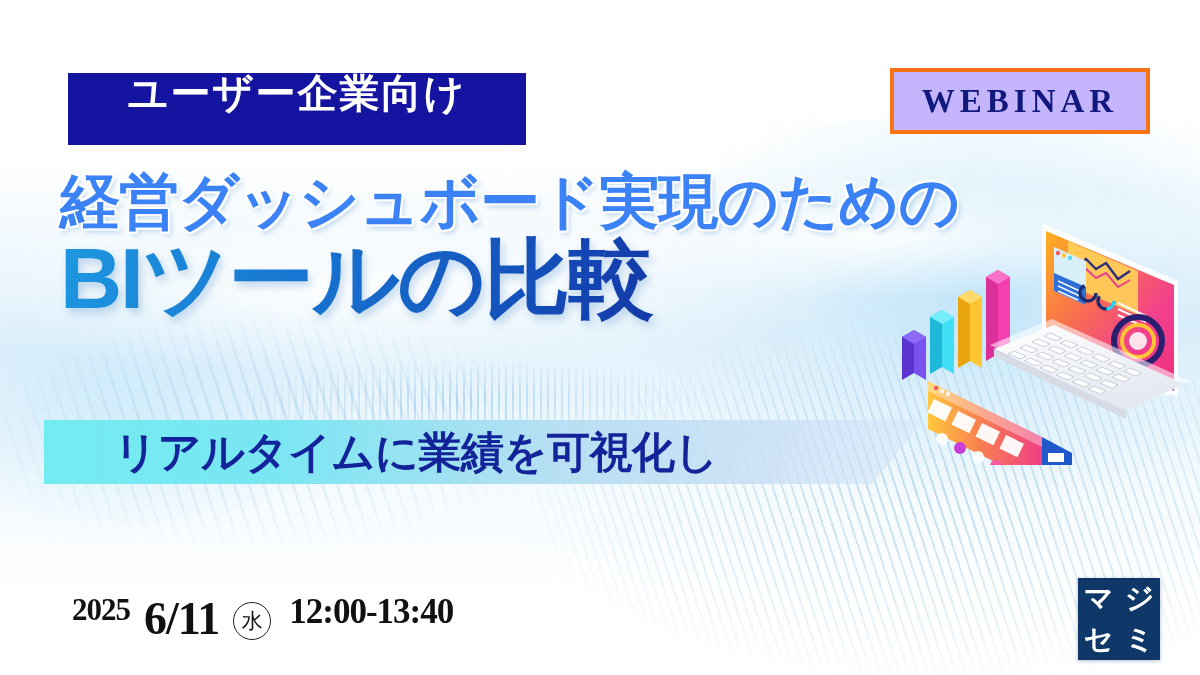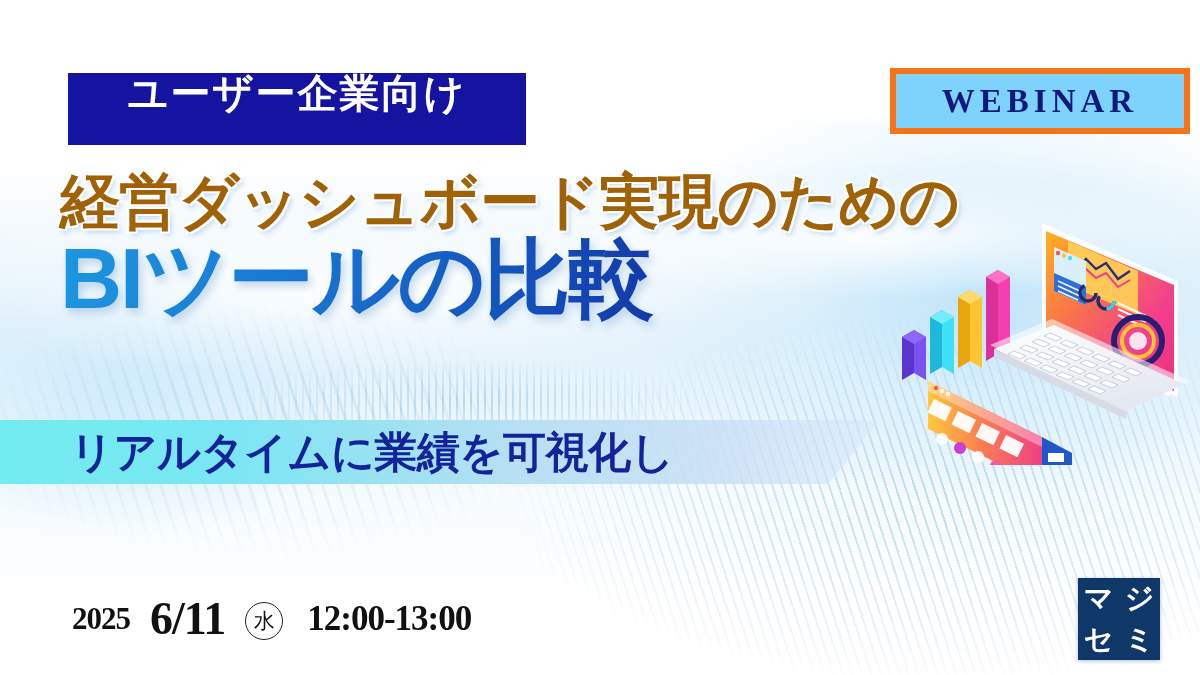--- a/index.html
+++ b/index.html
@@ -80,61 +80,61 @@
   }
   #category-badge .cat-text{
     color:#ffffff;
     font-size:40px; font-weight:700; letter-spacing:2px;
     line-height:1; white-space:nowrap;
   }
 
   
   #webinar-badge{
     position:absolute; left:890px; top:68px;
-    width:300px; height:66px;
-    background:#7dd3fc;
-    border:6px solid #f97316;
+    width:260px; height:66px;
+    background:#c4b5fd;
+    border:4px solid #f97316;
     display:flex; align-items:center; justify-content:center;
     z-index:20;
   }
   #webinar-badge .web-text{
     color:#11197d;
     font-family:"Liberation Serif","DejaVu Serif",serif;
     font-size:33px; font-weight:700; letter-spacing:5px;
     line-height:1;
   }
 
   
   #headline{
     position:absolute; left:60px; top:170px;
     z-index:18;
   }
   .head-line1{
     font-size:60px; font-weight:900; letter-spacing:-1px;
-    color:#a16207; line-height:1.08; white-space:nowrap;
+    color:#3b82f6; line-height:1.08; white-space:nowrap;
     text-shadow:
        2px 2px 0 rgba(255,255,255,.95),
       -2px 2px 0 rgba(255,255,255,.85),
        2px -2px 0 rgba(255,255,255,.85),
       -2px -2px 0 rgba(255,255,255,.85),
        3px 4px 5px rgba(120,170,215,.45);
   }
   .head-line2{
     margin-top:0;
     font-size:86px; font-weight:900; letter-spacing:-2px;
     line-height:1.02; white-space:nowrap;
     background:linear-gradient(100deg,#1e97e0 0%,#1877d2 26%,#1450bb 52%,#132a9c 76%,#101e86 100%);
     -webkit-background-clip:text; background-clip:text;
     color:transparent; -webkit-text-fill-color:transparent;
     filter:drop-shadow(3px 5px 4px rgba(110,160,210,.40));
   }
 
   
   #subtitle{
-    position:absolute; left:0; top:420px; width:1086px; z-index:19;
+    position:absolute; left:0; top:420px; width:1086px; z-index:19;padding-left:44px;
   }
   .sub-band{
     position:relative; height:64px; display:flex; align-items:center;
   }
   .sub-band .band-bg{
     position:absolute; left:0; top:0; height:100%;
   }
   .band1-bg{
     width:880px;
     background:linear-gradient(90deg,#72ecf0 0%,#7ae6f2 26%,#b7dff3 58%,rgba(200,222,245,.82) 82%,rgba(214,230,248,.45) 100%);
@@ -149,21 +149,21 @@
   .sub-text{
     position:relative; z-index:2;
     margin-left:70px;
     font-size:43px; font-weight:900; letter-spacing:-0.5px;
     color:#13249b; line-height:1; white-space:nowrap;
   }
 
   
   #date-line{
     position:absolute; left:72px; top:592px;
-    display:flex; align-items:center; gap:6px;
+    display:flex; align-items:flex-start; gap:0;
     z-index:20;
     font-family:"Liberation Serif","DejaVu Serif",serif;
     color:#111111;
   }
   #date-line .yr{ font-size:31px; font-weight:700; letter-spacing:-1px; }
   #date-line .md{ font-size:46px; font-weight:700; margin-left:14px; letter-spacing:-1px; }
   #date-line .dow-wrap{
     margin-left:14px;
     width:38px; height:38px; border:1.6px solid #222; border-radius:50%;
     display:inline-flex; align-items:center; justify-content:center;
@@ -367,21 +367,21 @@
       <div class="sub-text">リアルタイムに業績を可視化し</div>
     </div>
   </div>
 
   <div id="date-line">
     <span class="yr">2025</span>
     <span class="md">6/11</span>
     <span class="dow-wrap">
       <span class="dow">水</span>
     </span>
-    <span class="time">12:00-13:00</span>
+    <span class="time">12:00-13:40</span>
   </div>
 
   <div id="logo">
     <span>マ</span>
     <span>ジ</span>
     <span>セ</span>
     <span>ミ</span>
   </div>
 
 </div>

